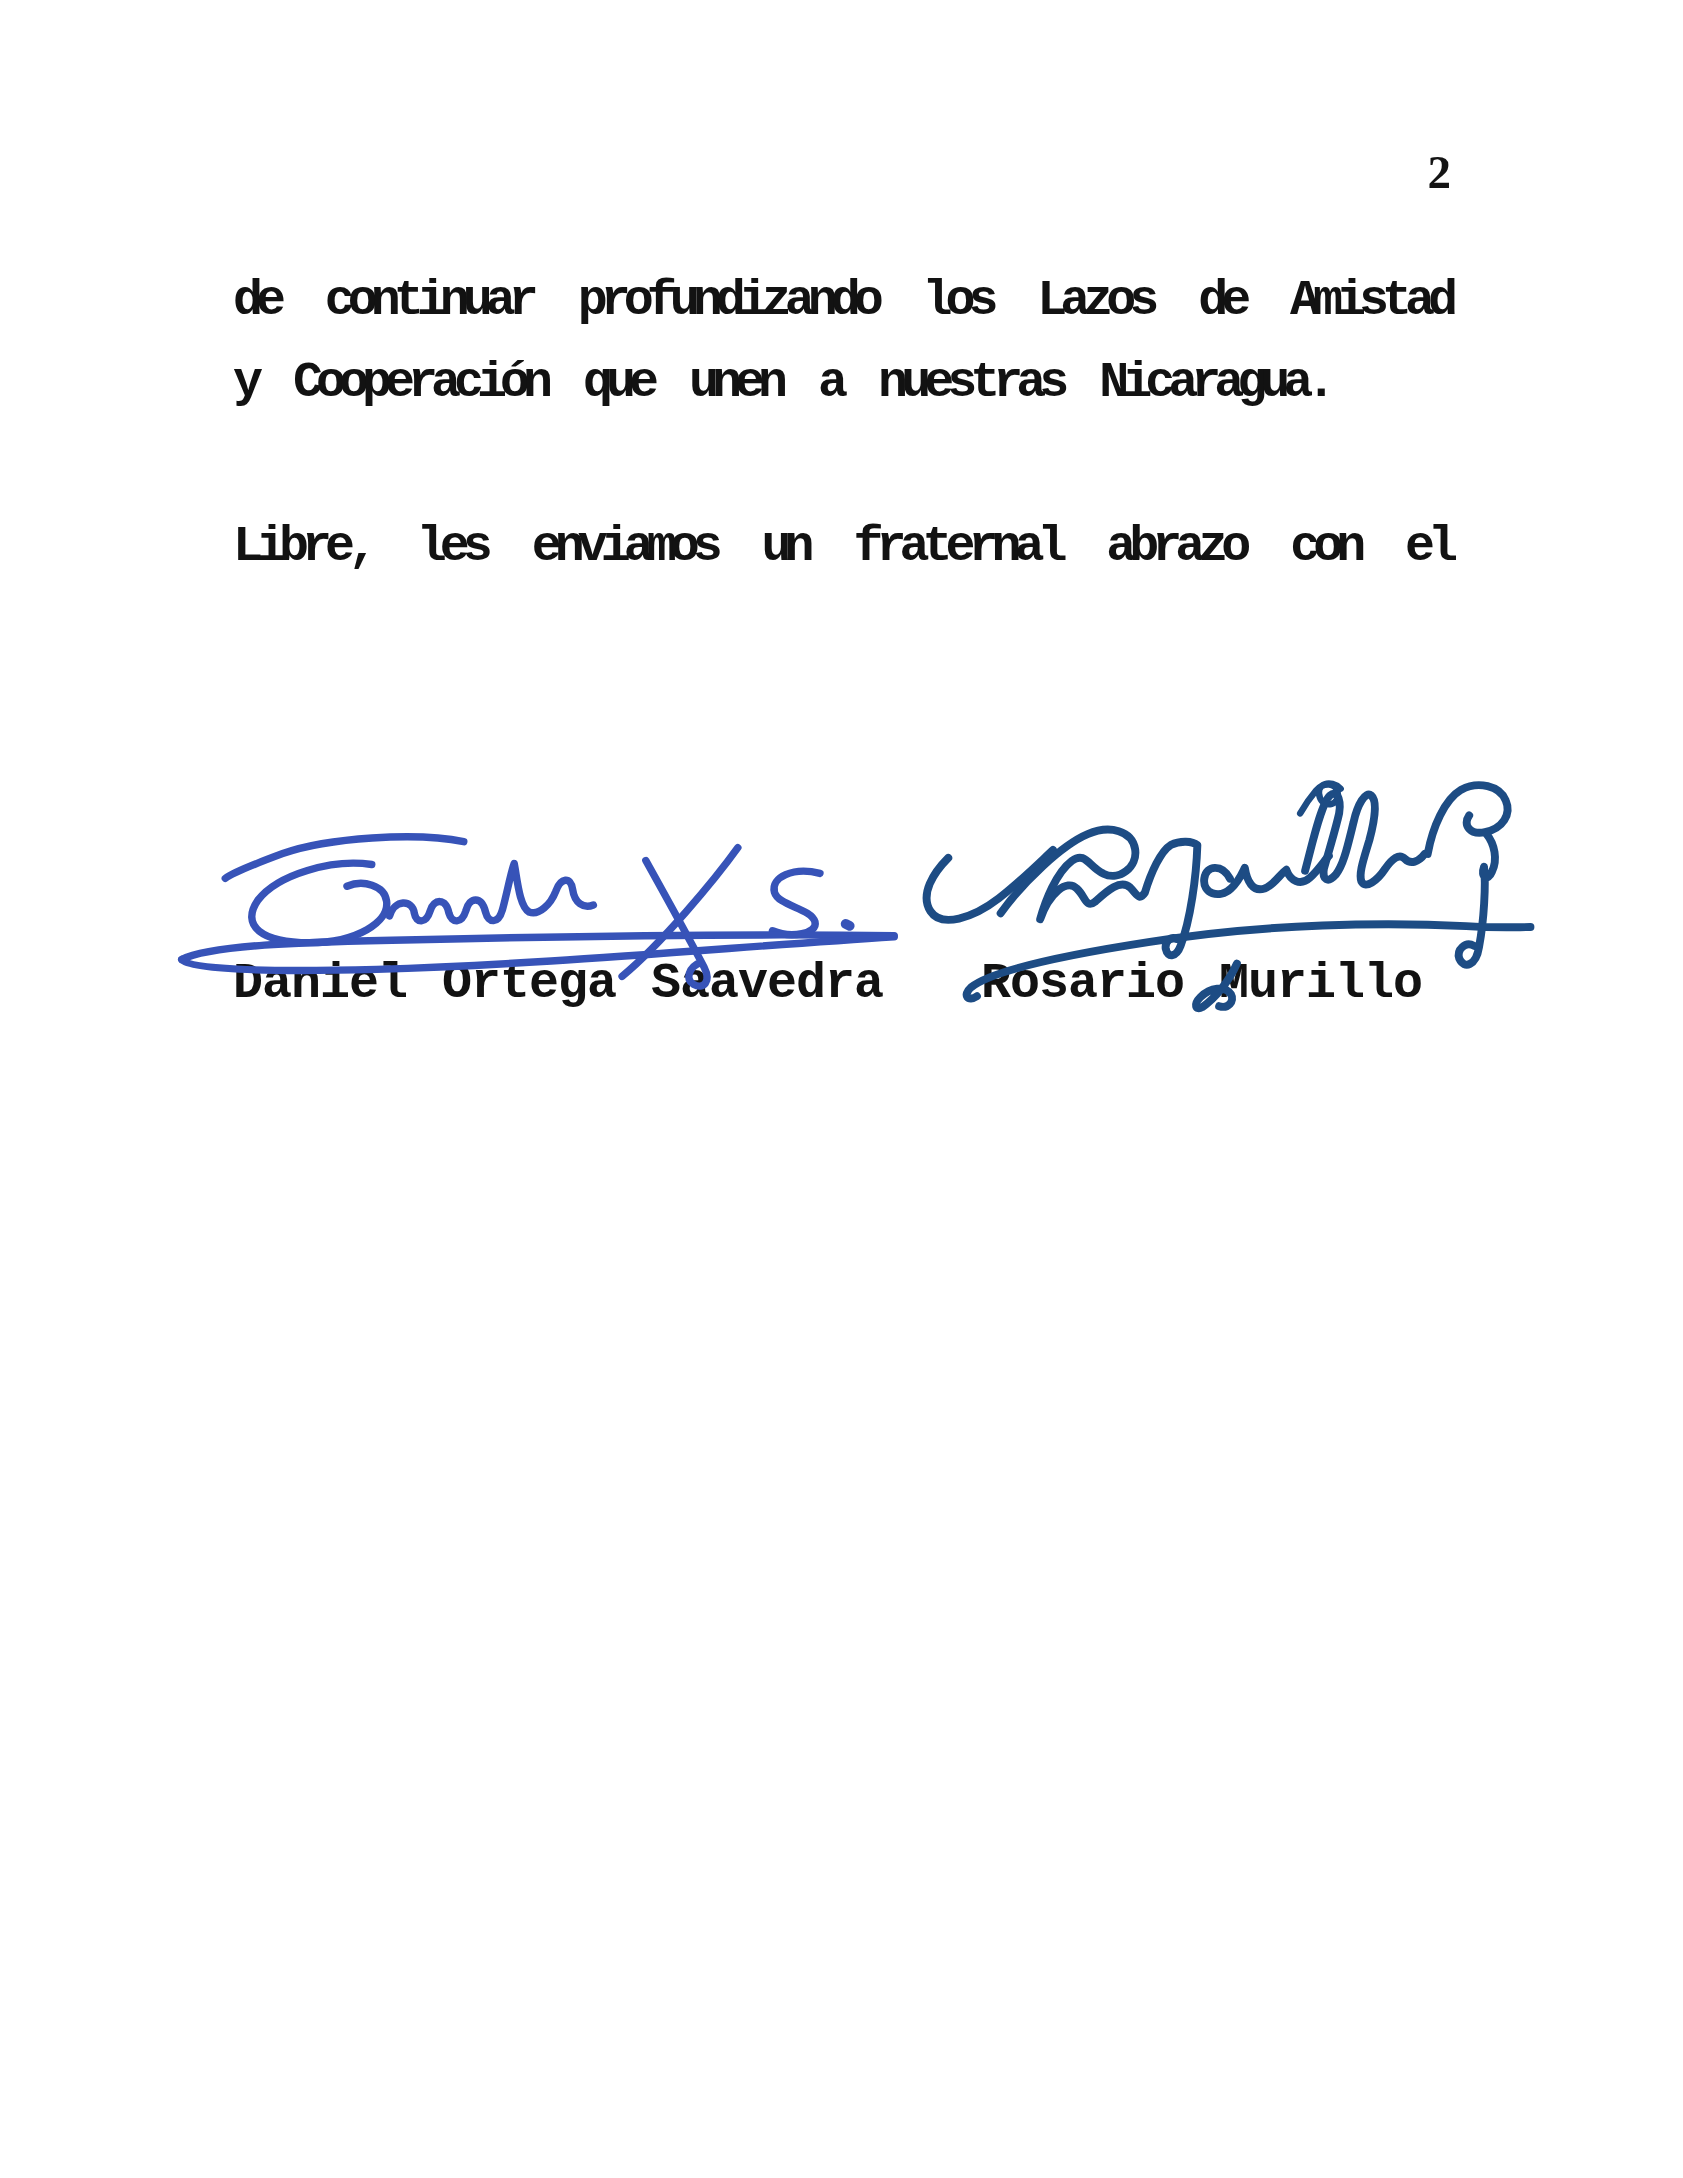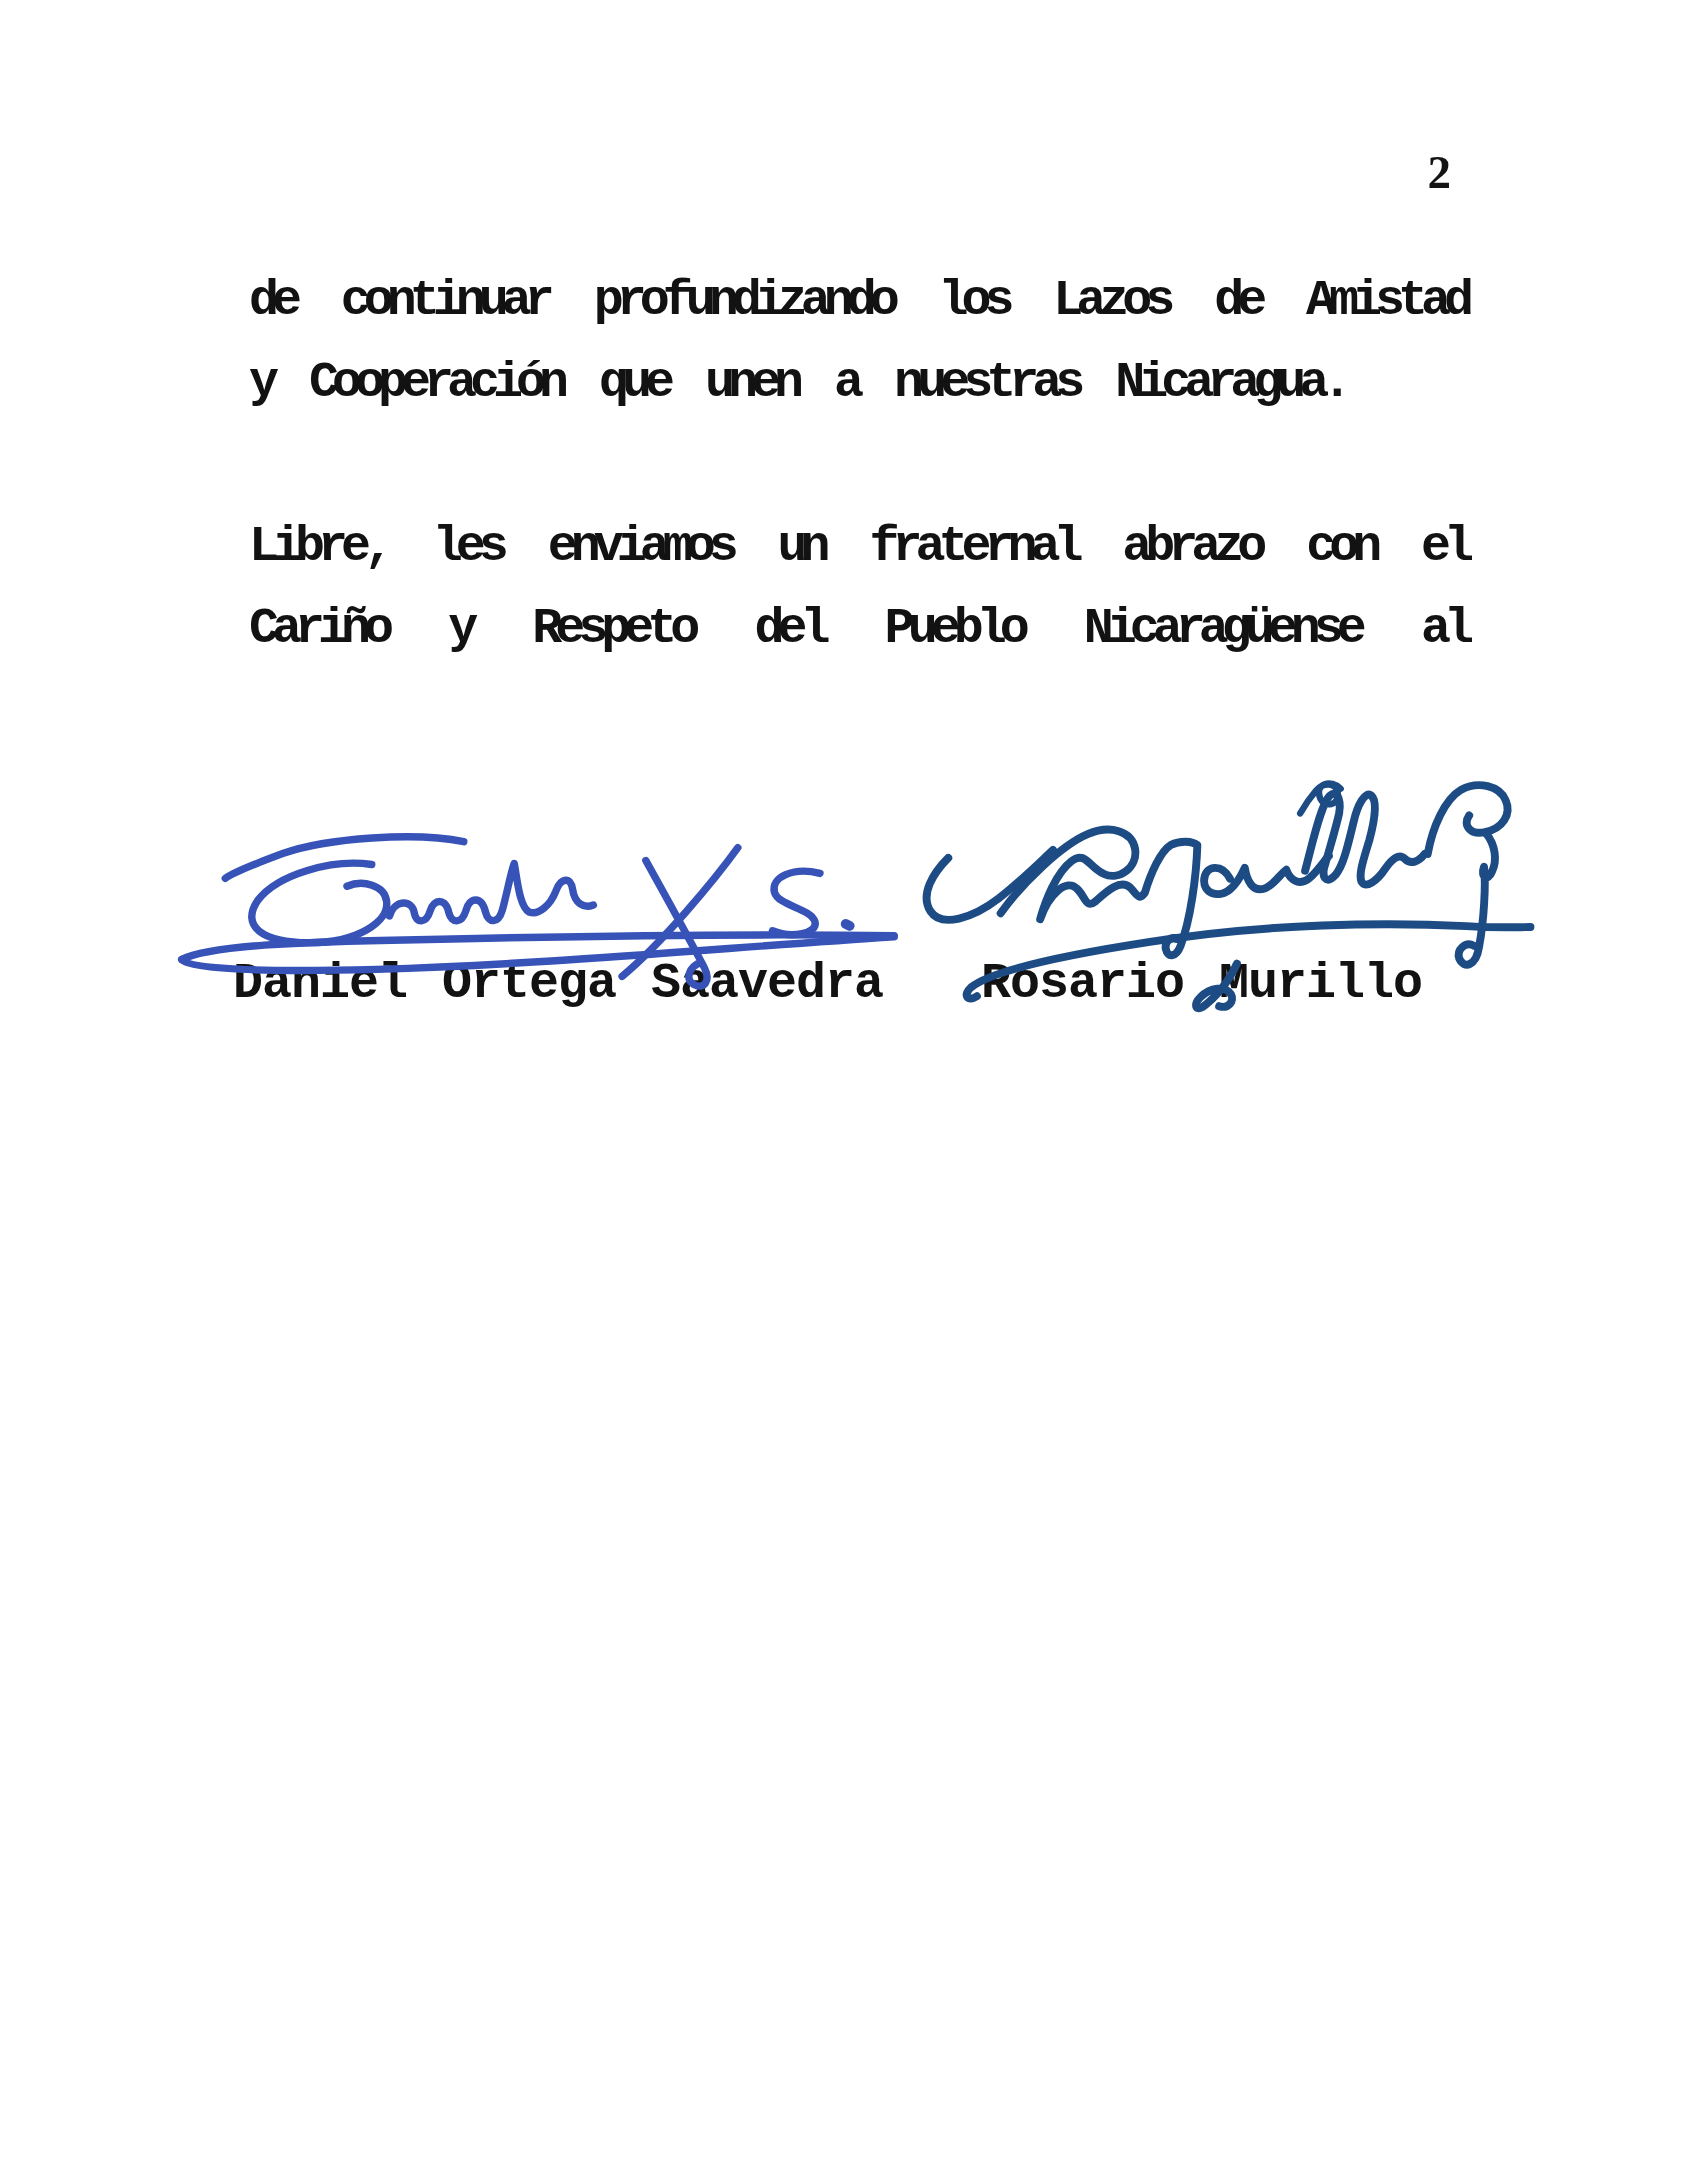--- a/index.html
+++ b/index.html
@@ -4,21 +4,21 @@
 <style>
   html,body{margin:0;padding:0;background:#ffffff;}
   .page{
     position:relative;width:1683px;height:2178px;background:#ffffff;overflow:hidden;
     font-family:"Liberation Mono","DejaVu Sans Mono",monospace;color:#121212;
   }
   .pagenum{
     position:absolute;top:145px;left:233px;width:1218px;text-align:right;
     font-family:"Liberation Serif","DejaVu Serif",serif;font-weight:700;font-size:47px;color:#141414;
   }
-  .textcol{position:absolute;left:233px;top:260px;width:1218px;margin-left:16px;}
+  .textcol{position:absolute;left:233px;top:260px;width:1218px;}
   .line{
     height:82px;line-height:82px;font-size:50px;font-weight:700;
     letter-spacing:-7px;word-spacing:14px;white-space:nowrap;
   }
   .line.just{
     text-align:justify;text-align-last:justify;text-justify:inter-word;white-space:normal;
   }
   .spacer{height:82px;}
   .names{position:absolute;left:233px;top:955px;width:1218px;height:69px;
     font-size:50px;font-weight:700;}
@@ -38,21 +38,20 @@
   <div class="pagenum">2</div>
 
   <div class="textcol">
     <div>
       <div class="line just">de continuar profundizando los Lazos de Amistad</div>
       <div class="line">y Cooperación que unen a nuestras Nicaragua.</div>
     </div>
     <div class="spacer"></div>
     <div>
       <div class="line just">Libre, les enviamos un fraternal abrazo con el</div>
-      <div class="line just">Cariño y Respeto del Pueblo Nicaragüense al</div>
     </div>
   </div>
 
   <div class="names">
     <span class="name name-left">Daniel Ortega Saavedra</span>
     <span class="name name-right">Rosario Murillo</span>
   </div>
 
   <svg id="sig-daniel" class="sig" width="772" height="188" viewBox="0 0 780 190">
     <g stroke-width="7.5" stroke="#3753b8">

